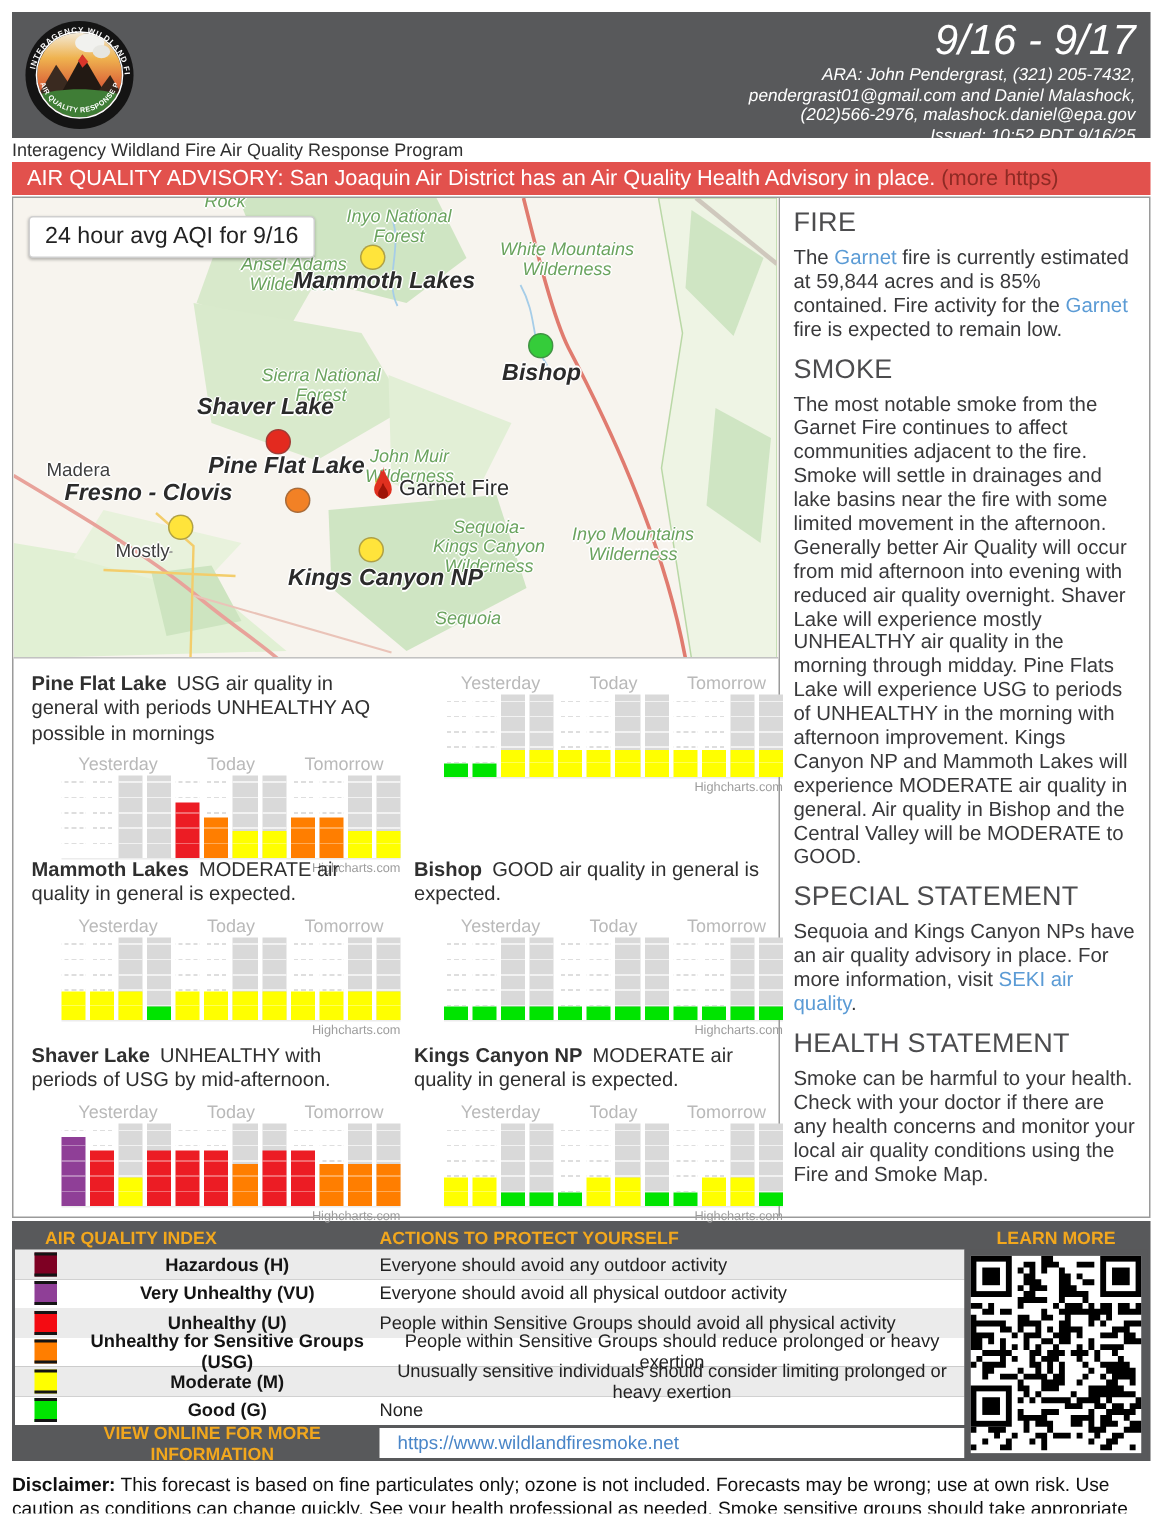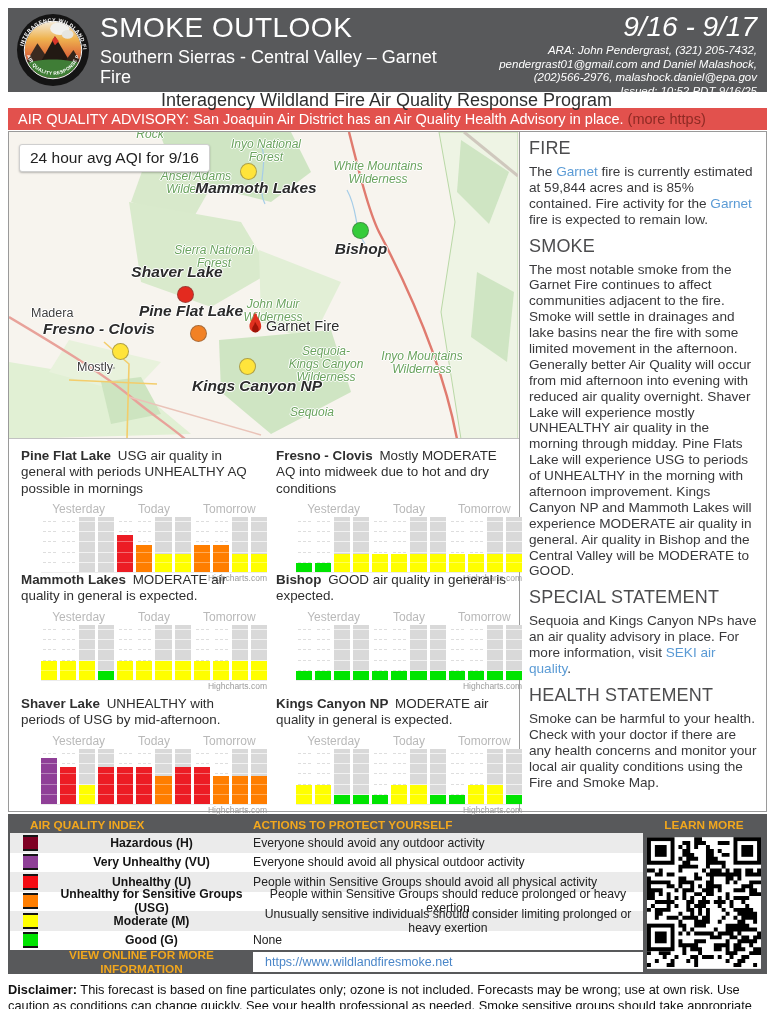--- a/index.html
+++ b/index.html
@@ -8,21 +8,21 @@
 
   
   .hdr{background:#58595B;height:84px;display:flex;align-items:flex-start;padding:5px 10px 5px 8px;box-sizing:border-box;color:#fff;}
   .logo{width:74px;height:74px;flex:0 0 74px;}
   .titles{margin-left:10px;width:340px;}
   .titles h1{margin:0;font-size:28px;font-weight:400;letter-spacing:.5px;line-height:1.1;color:#fff;}
   .titles .sub{font-size:18px;font-weight:400;line-height:1.15;margin-top:3px;color:#fff;}
   .hright{margin-left:auto;text-align:right;font-style:italic;}
   .hright .date{font-size:28px;font-weight:400;line-height:1.0;}
   .hright .contacts{font-size:11.5px;line-height:13.5px;margin-top:3px;color:#fff;text-align:right;}
-  .progline{text-align:center;font-size:18px;color:#2f2f2f;height:16px;line-height:16px;padding-right:2px;}
+  .progline{text-align:left;font-size:12px;color:#2f2f2f;height:16px;line-height:16px;padding-right:2px;}
 
   
   .advisory{background:#E2514D;color:#fff;height:22px;line-height:22px;font-size:14.5px;padding-left:10px;white-space:nowrap;}
   .advisory a{color:#8E2A24;text-decoration:none;}
 
   
   .main{border:1px solid #9a9a9a;margin-top:1px;display:flex;height:681px;box-sizing:border-box;}
   .leftcol{width:510px;flex:0 0 510px;display:flex;flex-direction:column;}
   .rightcol{flex:1;border-left:1px solid #9a9a9a;padding:2px 8px 0 9px;overflow:hidden;}
 
@@ -117,24 +117,20 @@
         <path d="M7,53 C20,46 56,46 69,53 L69,68 L7,68 Z" fill="#3f7d36"></path>
       </g>
       <text font-size="5.4" fill="#fff" font-weight="700" letter-spacing="0.6">
         <textPath href="#arcTop" startOffset="6%">INTERAGENCY WILDLAND FIRE</textPath>
       </text>
       <text font-size="4.9" fill="#fff" font-weight="700" letter-spacing="0.3">
         <textPath href="#arcBot" startOffset="1%">AIR QUALITY RESPONSE PROGRAM</textPath>
       </text>
       <circle cx="38" cy="38" r="29.5" fill="none" stroke="#ffffff" stroke-width="1"></circle>
     </svg>
-    <div class="titles">
-      <h1>SMOKE OUTLOOK</h1>
-      <div class="sub">Southern Sierras - Central Valley – Garnet Fire</div>
-    </div>
     <div class="hright">
       <div class="date">9/16 - 9/17</div>
       <div class="contacts">
         <div>ARA: John Pendergrast, (321) 205-7432,</div>
         <div>pendergrast01@gmail.com and Daniel Malashock,</div>
         <div>(202)566-2976, malashock.daniel@epa.gov</div>
         <div>Issued: 10:52 PDT 9/16/25</div>
       </div>
     </div>
   </div>
@@ -248,21 +244,20 @@
                 <div class="bar" style="background-color: rgb(255, 255, 0); height: 33.3333%;"></div>
               </div>
               <div class="slot">
                 <div class="gcol" style="background-color: rgb(217, 217, 217);"></div>
                 <div class="bar" style="background-color: rgb(255, 255, 0); height: 33.3333%;"></div>
               </div>
             </div>
             <div class="credit">Highcharts.com</div>
           </div>
           <div class="cell">
-            <p class="ctitle"><span class="cname">Fresno - Clovis</span> <span>Mostly MODERATE AQ into midweek due to hot and dry conditions</span></p>
             <div class="days">
               <span>Yesterday</span>
               <span>Today</span>
               <span>Tomorrow</span>
             </div>
             <div class="plot">
               <div class="slot">
                 <div class="bar" style="background-color: rgb(0, 228, 0); height: 16.6667%;"></div>
               </div>
               <div class="slot">

